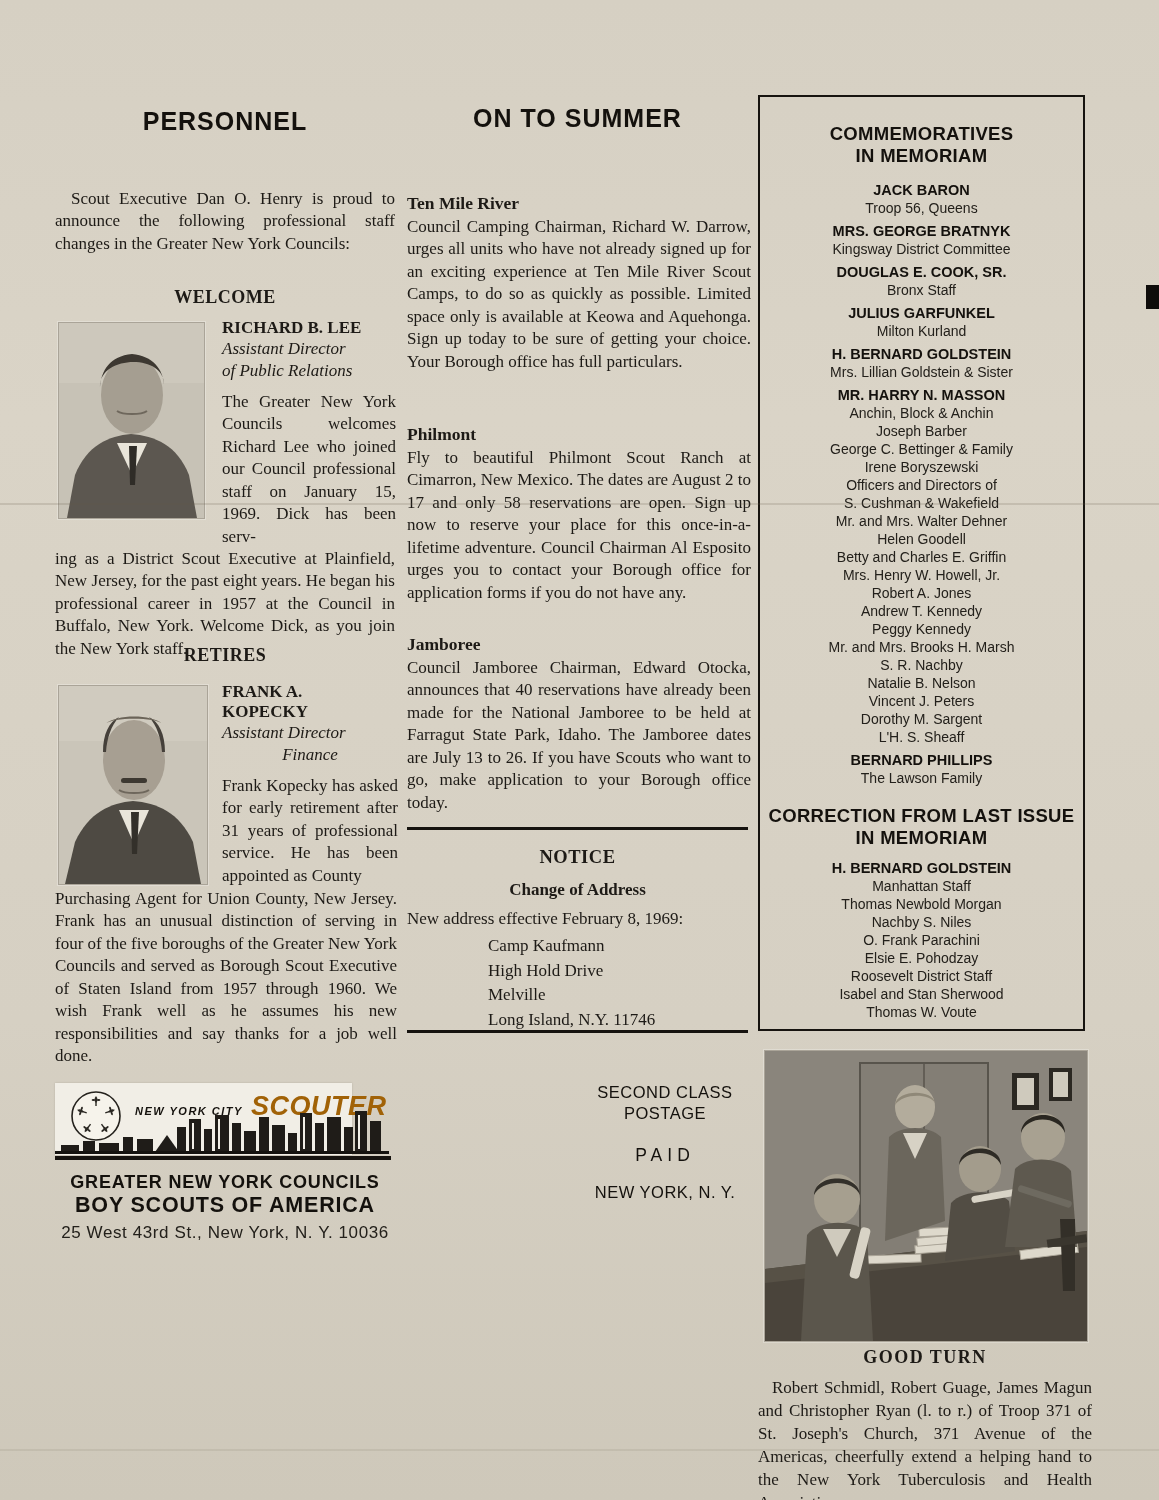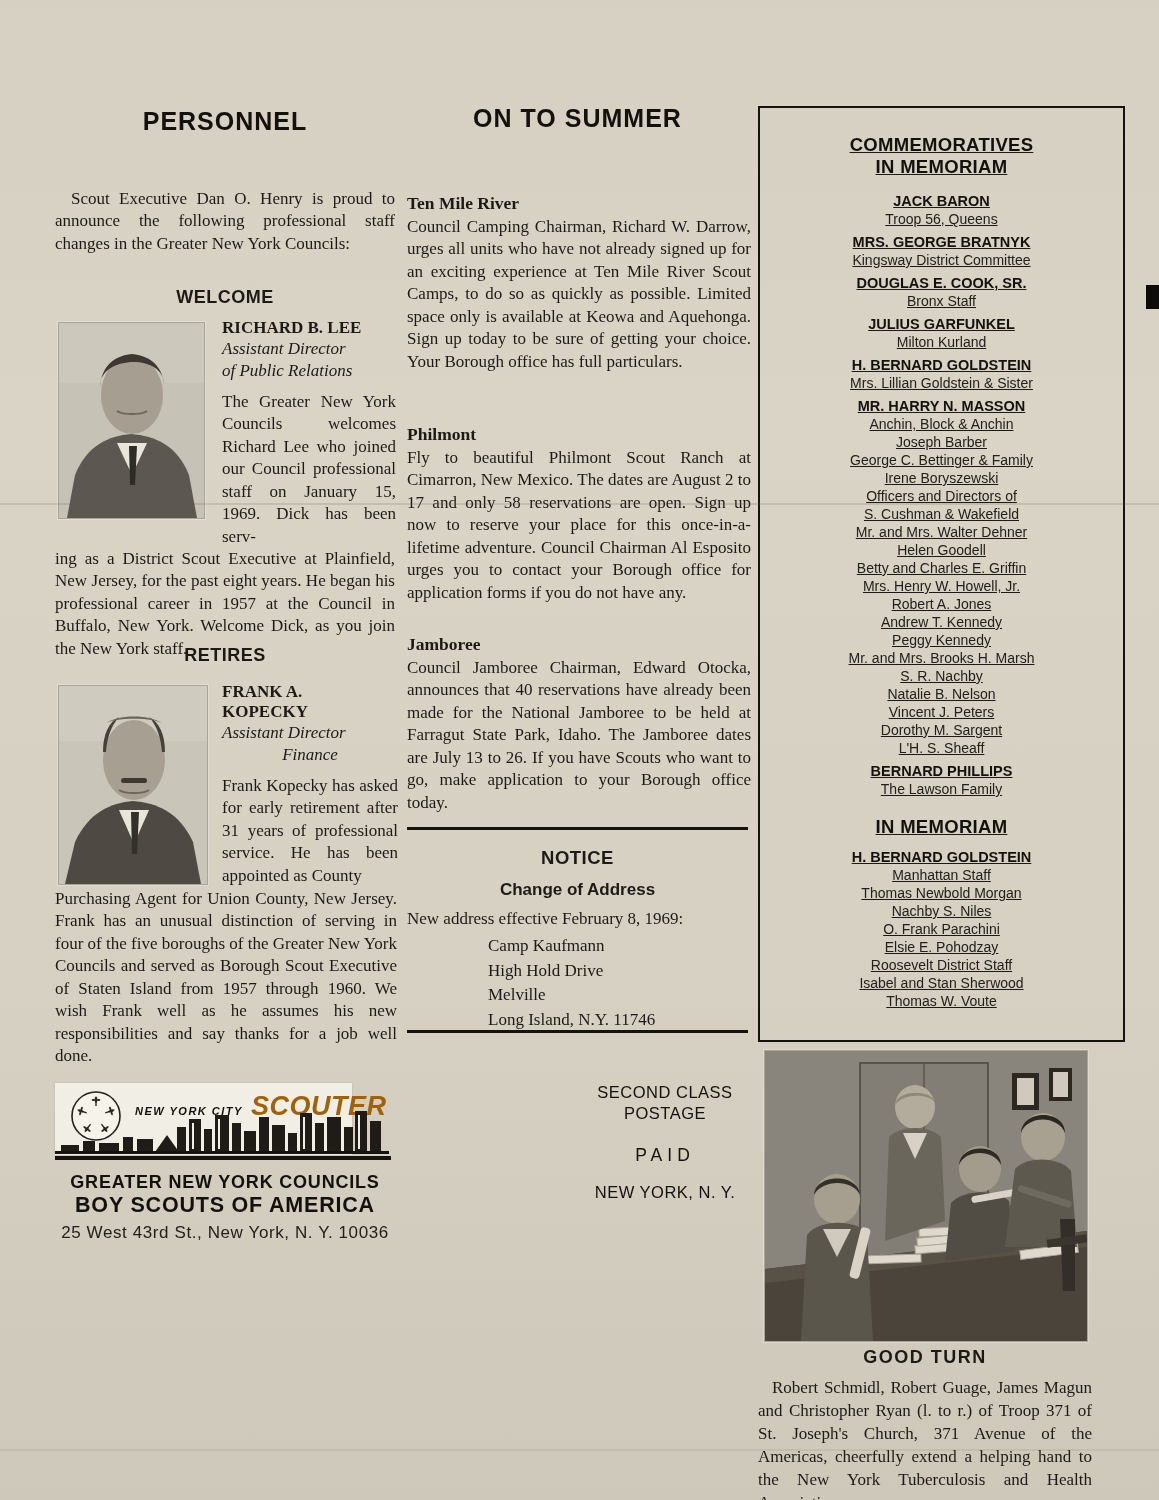--- a/index.html
+++ b/index.html
@@ -2,21 +2,21 @@
 <html><head>
 <meta charset="utf-8">
 <style>
   html,body{margin:0;padding:0;}
   .page{
     position:relative; width:1159px; height:1500px; overflow:hidden;
     background:linear-gradient(180deg,#d6d0c3 0%,#dad4c7 28%,#d6d0c3 68%,#cec8ba 100%);
     color:#1d1a16; font-family:"Liberation Serif", serif;
   }
   .abs{position:absolute;}
-  .serif{font-family:Liberation Sans, sans-serif;}
+  .serif{font-family:Liberation Serif, serif;}
   .sans{font-family:"Liberation Sans", sans-serif;}
   .center{text-align:center;}
   .just{text-align:justify;}
   .big-head{font-family:"Liberation Sans",sans-serif;font-weight:800;font-size:25px;letter-spacing:1px;color:#14110d;}
   .sub-head{font-weight:bold;font-size:18px;letter-spacing:.5px;}
   .body-txt{font-size:17px;line-height:1.32;}
   .sec-head{font-weight:bold;font-size:17.5px;}
   .rule{background:#16130f;height:3px;}
   .photo-frame{border:1px solid #aaa498; box-shadow:0 0 0 1px rgba(255,255,255,.25);}
   .m-box{border:2.5px solid #16130f; box-sizing:border-box; padding-top:26px;}
@@ -199,21 +199,21 @@
 
   <div class="abs rule" style="left:407px;top:1030px;width:341px;"></div>
 
   <div class="abs postage center" style="left:530px;top:1082px;width:270px;">
     <div>SECOND CLASS</div>
     <div>POSTAGE</div>
     <div style="margin-top:22px;letter-spacing:5px;font-size:17.5px;">PAID</div>
     <div style="margin-top:16px;">NEW YORK, N. Y.</div>
   </div>
 
-  <div class="abs m-box" style="left:758px;top:106px;width:367px;height:936px;text-decoration:underline;">
+  <div class="abs m-box" style="left:758px;top:95px;width:327px;height:936px;">
     <div class="m-title center">
       <div>COMMEMORATIVES</div>
       <div>IN MEMORIAM</div>
     </div>
 
     <div class="m-list center">
         <div class="m-line bold">JACK BARON</div>
         <div class="m-line reg">Troop 56, Queens</div>
         <div class="m-line bold">MRS. GEORGE BRATNYK</div>
         <div class="m-line reg">Kingsway District Committee</div>
@@ -241,20 +241,21 @@
         <div class="m-line reg">S. R. Nachby</div>
         <div class="m-line reg">Natalie B. Nelson</div>
         <div class="m-line reg">Vincent J. Peters</div>
         <div class="m-line reg">Dorothy M. Sargent</div>
         <div class="m-line reg">L'H. S. Sheaff</div>
         <div class="m-line bold">BERNARD PHILLIPS</div>
         <div class="m-line reg">The Lawson Family</div>
       </div>
 
     <div class="m-title center" style="margin-top:18px;">
+      <div>CORRECTION FROM LAST ISSUE</div>
       <div>IN MEMORIAM</div>
     </div>
 
     <div class="m-list center" style="margin-top:10px;">
         <div class="m-line bold">H. BERNARD GOLDSTEIN</div>
         <div class="m-line reg">Manhattan Staff</div>
         <div class="m-line reg">Thomas Newbold Morgan</div>
         <div class="m-line reg">Nachby S. Niles</div>
         <div class="m-line reg">O. Frank Parachini</div>
         <div class="m-line reg">Elsie E. Pohodzay</div>

